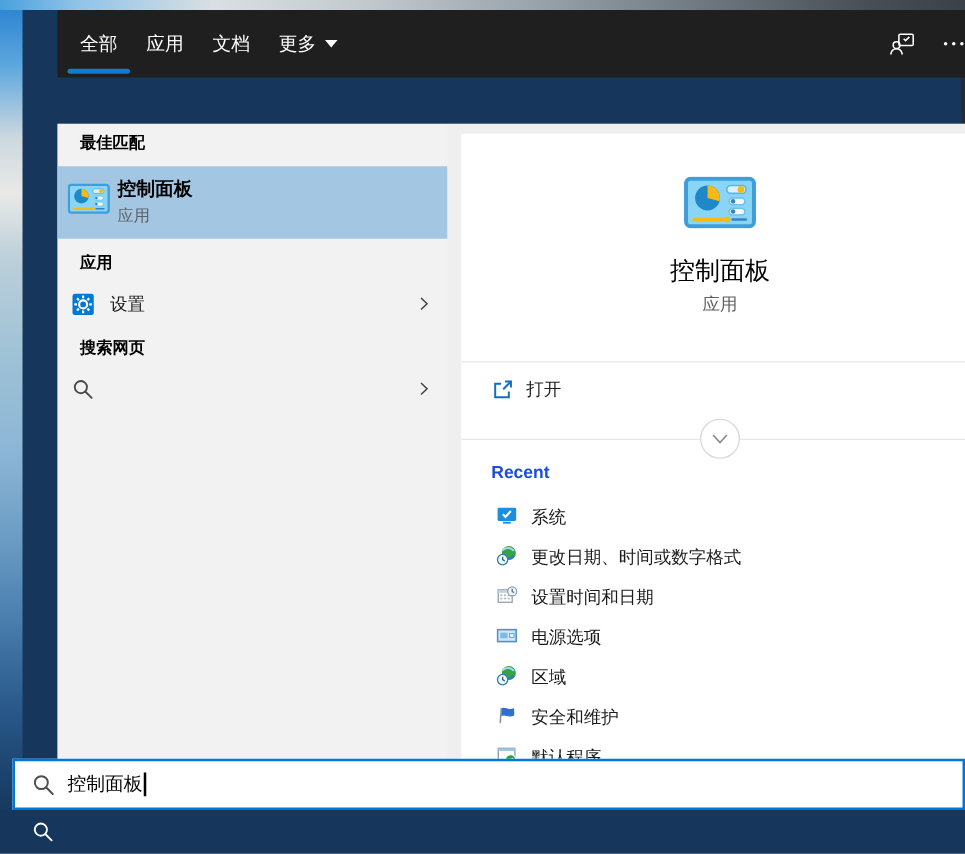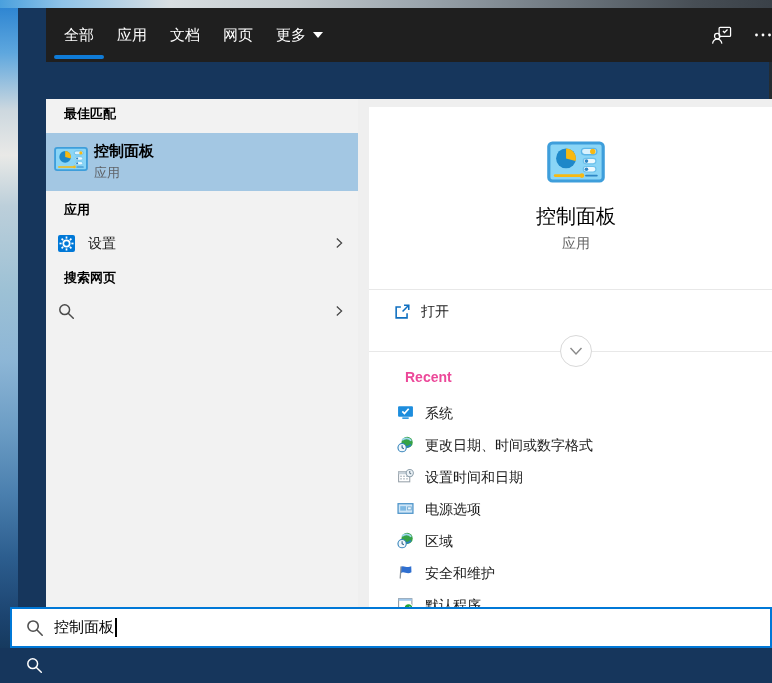--- a/index.html
+++ b/index.html
@@ -53,21 +53,21 @@
   .pv-title{position:absolute;left:0;top:96px;width:414px;text-align:center;font-size:20px;color:#000;}
   .pv-sub{position:absolute;left:0;top:128px;width:414px;text-align:center;font-size:14px;color:#616161;}
   .divider1{position:absolute;left:0;top:182px;width:414px;height:1px;background:#e8e8e8;}
   .open-row{position:absolute;left:0;top:183px;width:414px;height:44px;}
   .open-row .row-icon{position:absolute;left:24px;top:13px;width:18px;height:18px;}
   .open-row .row-label{position:absolute;left:52px;top:13px;font-size:14px;color:#1b1b1b;}
   .divider2{position:absolute;left:0;top:244px;width:414px;height:1px;background:#e8e8e8;}
   .expand-btn{position:absolute;left:191px;top:228px;width:32px;height:32px;border-radius:50%;
     background:#ffffff;border:1px solid #d9d9d9;box-sizing:border-box;}
   .expand-btn svg{position:absolute;left:8px;top:10px;width:14px;height:11px;}
-  .recent-header{position:absolute;left:36px;top:262px;font-size:14px;font-weight:bold;color:#ec4899;}
+  .recent-header{position:absolute;left:24px;top:262px;font-size:14px;font-weight:bold;color:#1d4ed8;}
   .recent-list{position:absolute;left:0;top:290px;width:460px;}
   .recent-row{position:relative;height:32px;}
   .recent-row .row-icon{position:absolute;left:28px;top:7px;width:17px;height:17px;}
   .recent-row .row-label{position:absolute;left:56px;top:8px;font-size:14px;color:#1b1b1b;white-space:nowrap;}
 
   
   .scrollbar{position:absolute;right:1px;top:0;width:13px;bottom:0;background:#f1f1f1;}
   .sb-thumb{position:absolute;left:0;top:18px;width:13px;height:410px;background:#c9c9c9;}
   .sb-arrow{position:absolute;left:1px;width:11px;height:11px;}
   .sb-up{top:3px;} .sb-down{top:528px;}
@@ -123,24 +123,20 @@
       </div>
       <div class="tab">
         <span>应用</span>
 
       </div>
       <div class="tab">
         <span>文档</span>
 
       </div>
       <div class="tab">
-        <span>网页</span>
-
-      </div>
-      <div class="tab">
         <span>更多</span>
         <span class="caret-down"></span>
 
       </div>
       <div class="topbar-icons">
         <svg width="21" height="20" viewBox="0 0 22 20">
           <rect x="8.5" y="2" width="12" height="9.5" rx="1" fill="none" stroke="#fff" stroke-width="1.3"></rect>
           <path d="M12.5 5.8 l1.6 1.6 L17.3 4.2" fill="none" stroke="#fff" stroke-width="1.3"></path>
           <circle cx="6.5" cy="11.2" r="2.8" fill="none" stroke="#fff" stroke-width="1.3"></circle>
           <path d="M1.6 19 c.6-3 2.6-4.8 4.9-4.8 s4.3 1.8 4.9 4.8" fill="none" stroke="#fff" stroke-width="1.3"></path>

